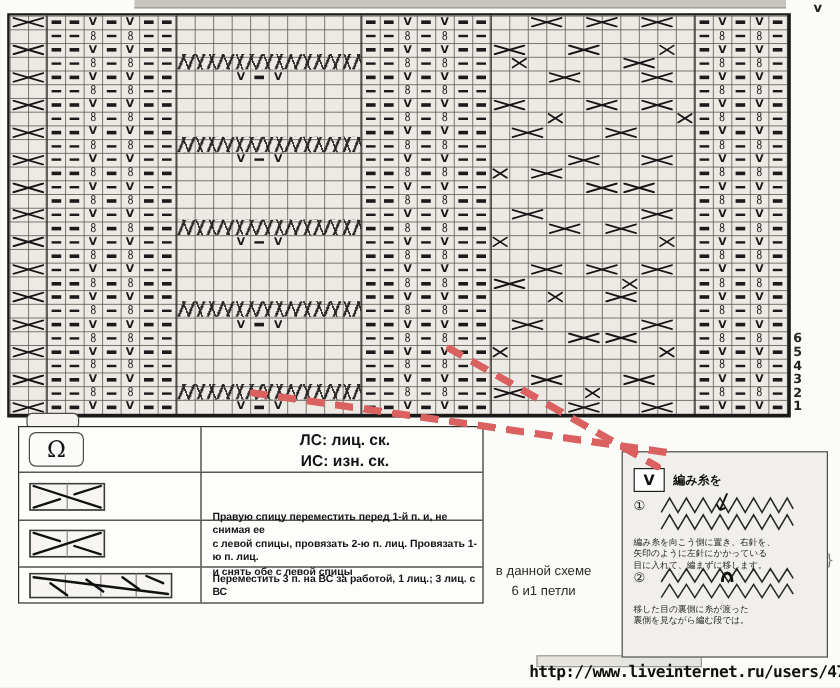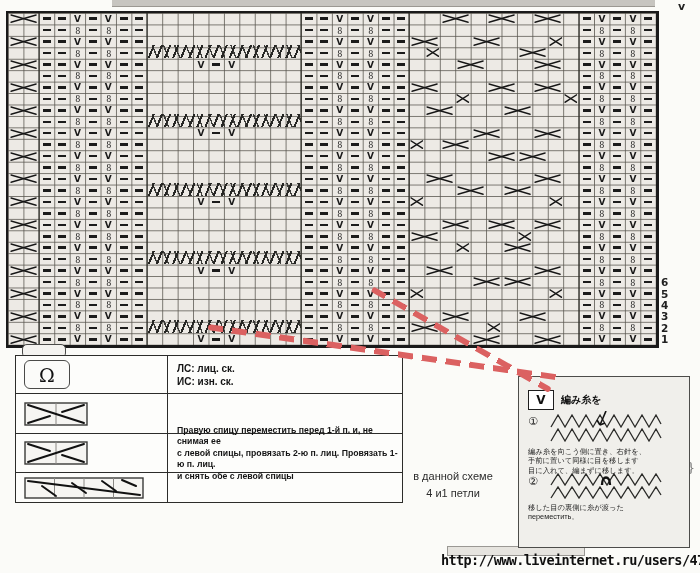--- a/index.html
+++ b/index.html
@@ -1818,21 +1818,21 @@
   <div class="redline" style="left:372px;top:286px;width:205px;transform:rotate(29.6deg);"></div>
   <div class="redline" style="left:208px;top:324px;width:358px;transform:rotate(8.2deg);"></div>
 
   <div id="partial-box"></div>
   <div id="legend">
 
     <div class="lrow" style="height:37px;">
       <div class="lsym">
         <span class="loopbox">Ω</span>
       </div>
-      <div class="ltxt" style="font-size:10px;">ЛС: лиц. ск.
+      <div class="ltxt" style="font-size:13px;text-align:center;">ЛС: лиц. ск.
 ИС: изн. ск.</div>
     </div>
 
     <div class="lrow" style="height:39px;">
       <div class="lsym">
         <svg class="symsvg" width="64" height="24" viewBox="0 0 64 24">
           <rect x="1" y="1" width="62" height="22"></rect>
           <line class="div" x1="32" y1="1" x2="32" y2="23"></line>
           <line class="x" x1="4" y1="3" x2="60" y2="21"></line>
           <line class="x" x1="4" y1="21" x2="26" y2="14"></line>
@@ -1864,50 +1864,51 @@
           <line class="div" x1="30.5" y1="1" x2="30.5" y2="21"></line>
           <line class="div" x1="60" y1="1" x2="60" y2="21"></line>
           <line class="div" x1="89.5" y1="1" x2="89.5" y2="21"></line>
           <line class="cable" x1="4" y1="4" x2="116" y2="18"></line>
           <line class="cable" x1="18" y1="9" x2="32" y2="19"></line>
           <line class="cable" x1="48" y1="6" x2="62" y2="16"></line>
           <line class="cable" x1="78" y1="4" x2="92" y2="14"></line>
           <line class="cable" x1="98" y1="3" x2="112" y2="9"></line>
         </svg>
       </div>
+      <div class="ltxt">Переместить 3 п. на ВС за работой, 1 лиц.; 3 лиц. с ВС</div>
     </div>
   </div>
 
   <div id="note">в данной схеме
-4 и1 петли</div>
+6 и1 петли</div>
 
   <div id="panel">
     <div id="panel-vbox">V</div>
     <div id="panel-title">編み糸を</div>
 
     <div id="step1-num" class="stepnum">①</div>
     <svg id="illus1" class="illus" width="114" height="34" viewBox="0 0 114 34">
       <polyline points="2,16 9,4 16,16 23,4 30,16 37,4 44,16 51,4 58,16 65,4 72,16 79,4 86,16 93,4 100,16 107,4 112,13"></polyline>
       <polyline points="2,30 9,18 16,30 23,18 30,30 37,18 44,30 51,18 58,30 65,18 72,30 79,18 86,30 93,18 100,30 107,18 112,27"></polyline>
       <line class="needle" x1="57" y1="0" x2="51" y2="14"></line>
       <line class="needle" x1="51" y1="14" x2="48" y2="9"></line>
       <line class="needle" x1="51" y1="14" x2="56" y2="12"></line>
     </svg>
     <div id="step1-text" class="ptext">編み糸を向こう側に置き、右針を、
-手前に置いて同様に目を移します
+矢印のように左針にかかっている
 目に入れて、編まずに移します。</div>
 
     <div id="step2-num" class="stepnum">②</div>
     <svg id="illus2" class="illus" width="114" height="30" viewBox="0 0 114 30">
       <polyline points="2,14 9,3 16,14 23,3 30,14 37,3 44,14 51,3 58,14 65,3 72,14 79,3 86,14 93,3 100,14 107,3 112,11"></polyline>
       <polyline points="2,27 9,16 16,27 23,16 30,27 37,16 44,27 51,16 58,27 65,16 72,27 79,16 86,27 93,16 100,27 107,16 112,24"></polyline>
       <path class="slip" d="M53,14 C53,4 61,4 61,14"></path>
     </svg>
     <div id="step2-text" class="ptext">移した目の裏側に糸が渡った
-переместить。</div>
+裏側を見ながら編む段では。</div>
 
   </div>
 
   <div id="artifact-box"></div>
   <div id="bracket-mark">}</div>
   <div id="url-caption">http://www.liveinternet.ru/users/4753654/</div>
 
 </div>
 
 </body></html>

